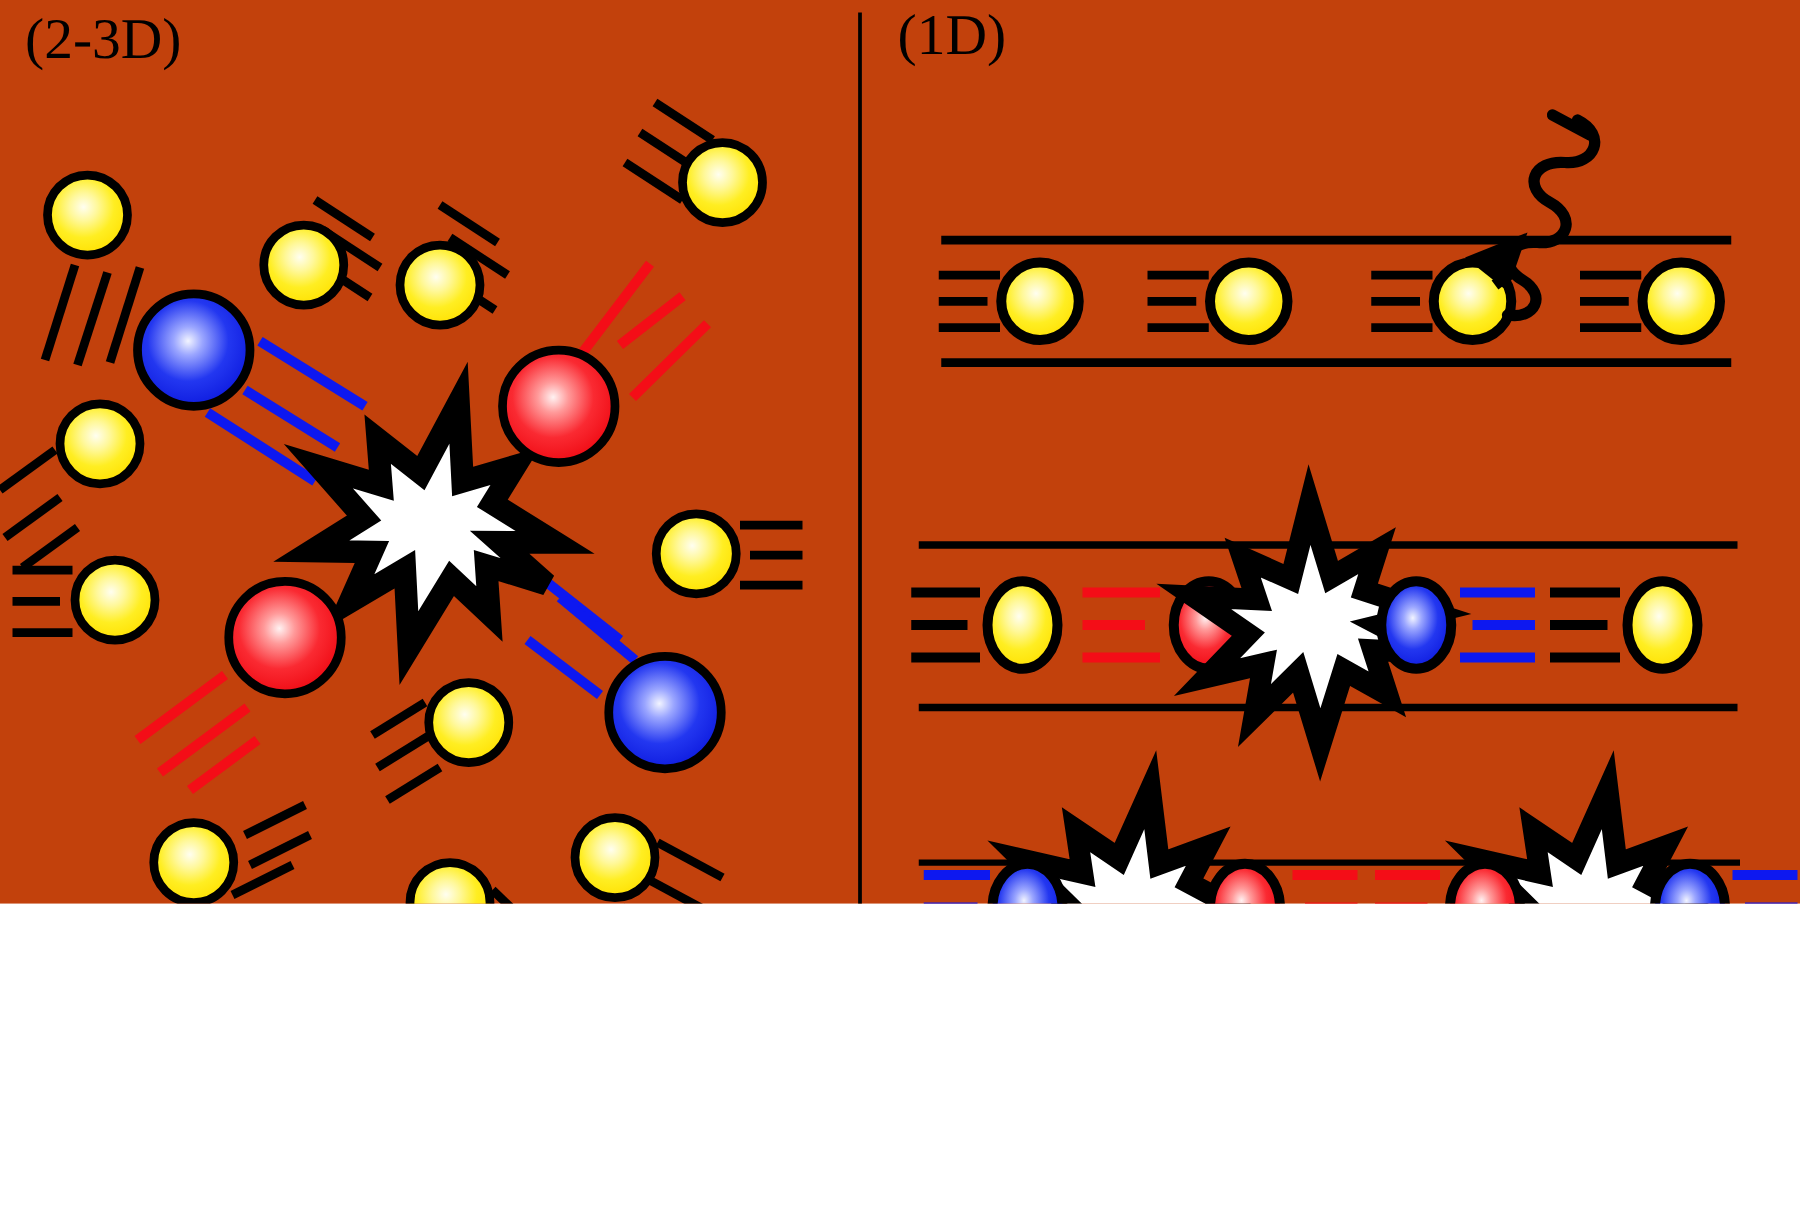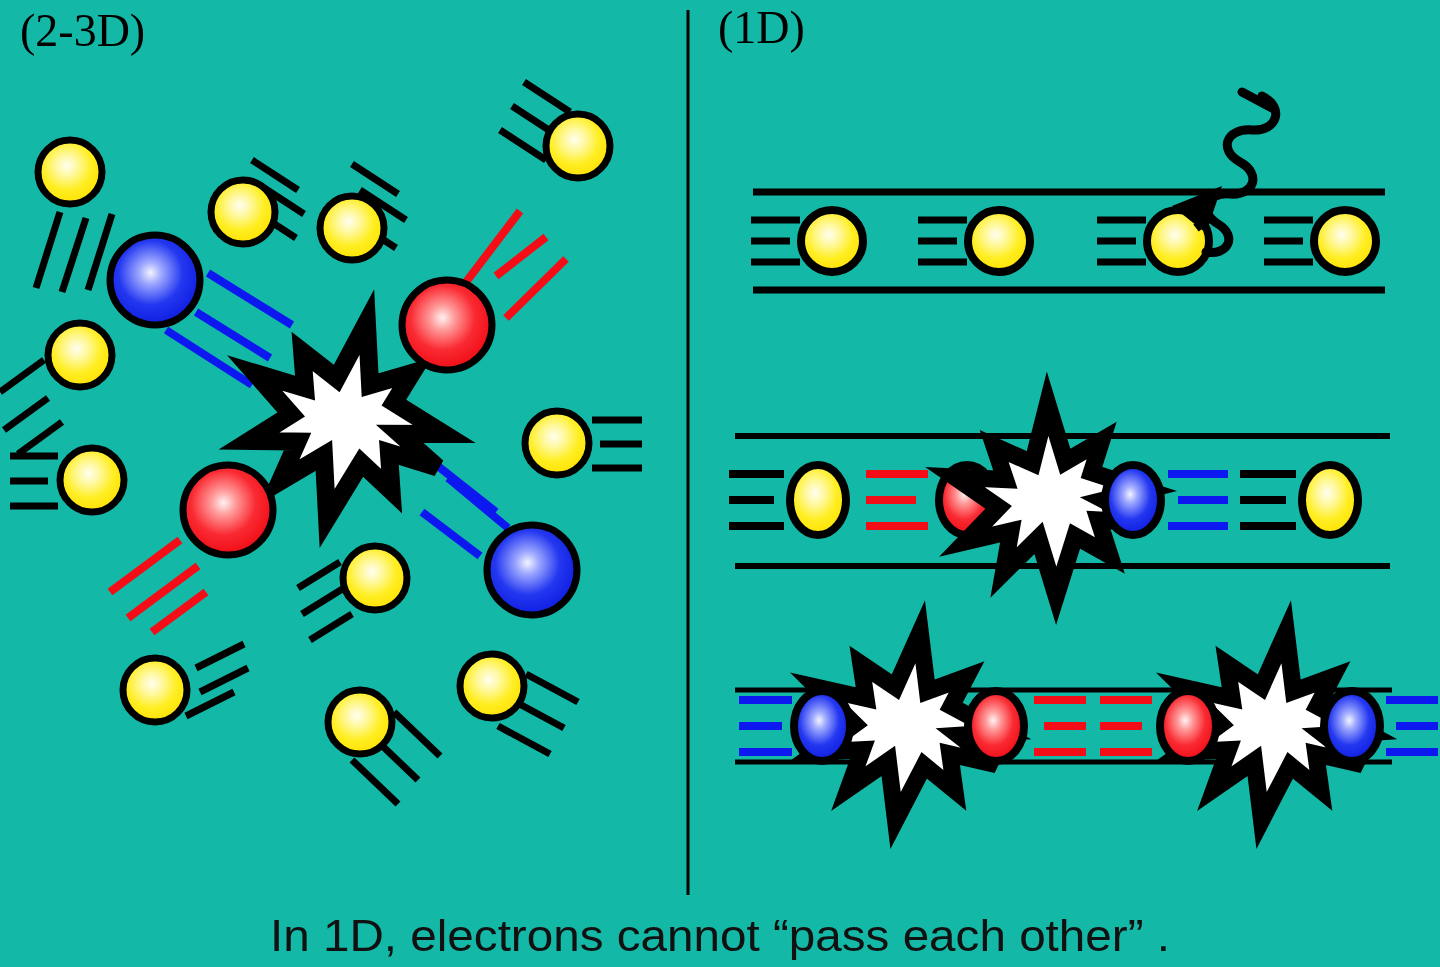--- a/index.html
+++ b/index.html
@@ -7,22 +7,22 @@
     margin: 0;
     padding: 0;
     background: #ffffff;
   }
   body {
     font-family: "Liberation Sans", sans-serif;
   }
   #figure-root {
     position: relative;
     width: 1440px;
-    height: 967px;
-    background: #14b8a6;
+    height: 723px;
+    background: #c2410c;
     overflow: hidden;
   }
   #figure-svg {
     position: absolute;
     left: 0;
     top: 0;
     width: 1440px;
     height: 967px;
     display: block;
   }

